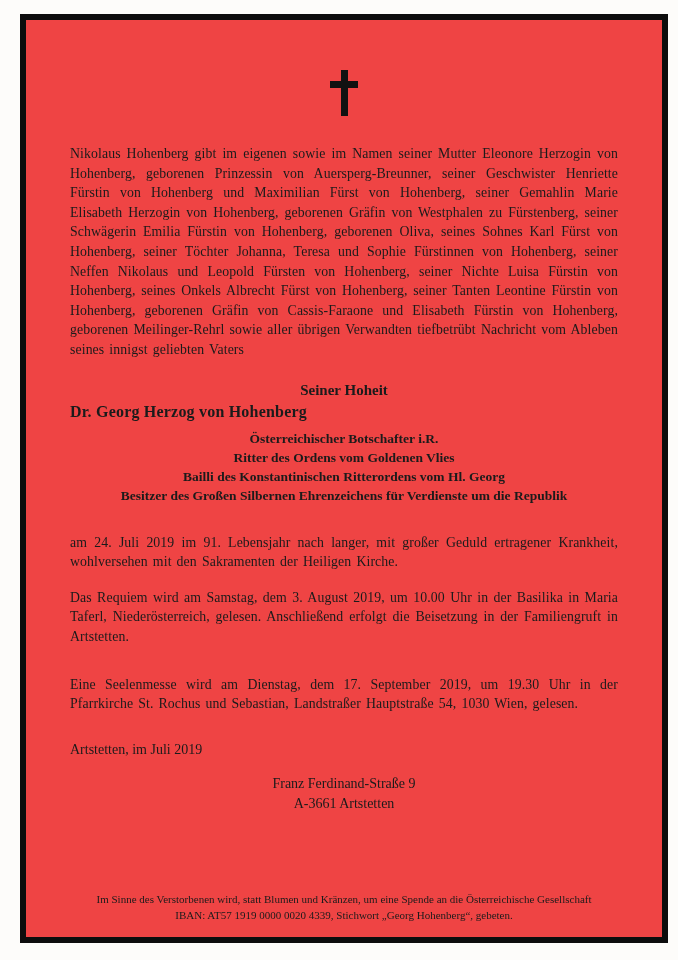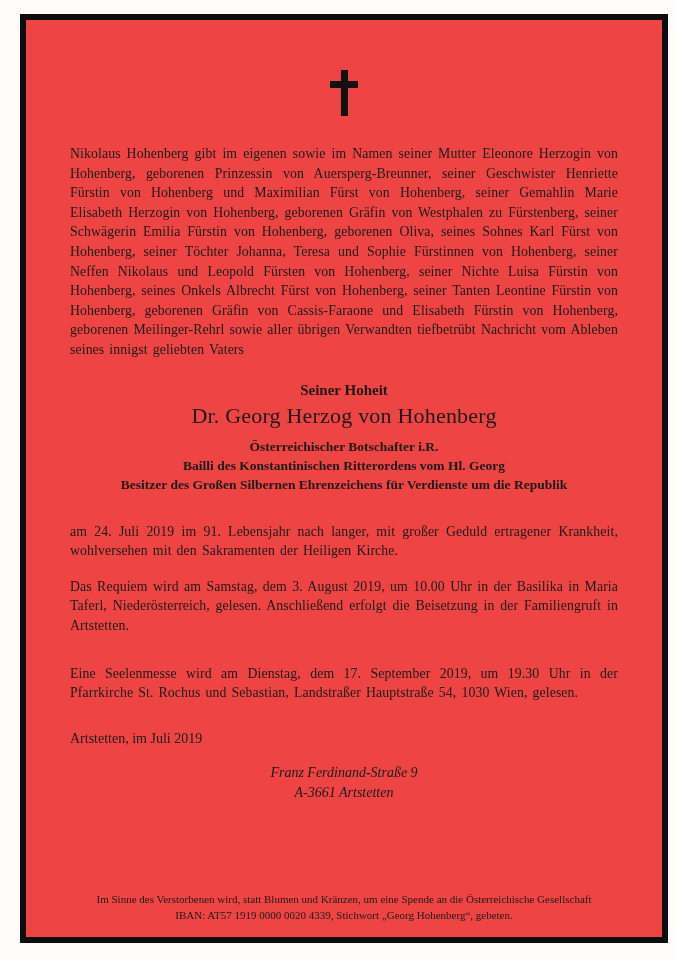--- a/index.html
+++ b/index.html
@@ -71,42 +71,40 @@
   .p-requiem { margin-top: 16px; }
   .p-mass    { margin-top: 28px; }
   .honorific {
     margin-top: 22px;
     text-align: center;
     font-weight: bold;
     font-size: 15px;
   }
   .deceased-name {
     margin: 4px 0 0 0;
-    text-align: center;
-    font-weight: normal;
-    font-size: 22px;
+    font-weight: bold;
+    font-size: 16px;
     letter-spacing: 0.2px;
   }
   .titles {
     margin-top: 8px;
     text-align: center;
     font-weight: bold;
     font-size: 13.5px;
     line-height: 19px;
   }
   .dateline {
     margin-top: 28px;
     font-size: 14px;
   }
   .address {
     margin-top: 16px;
     text-align: center;
     font-size: 14px;
     line-height: 20px;
-    font-style: italic;
   }
   .donation {
     position: absolute;
     left: 0;
     right: 0;
     bottom: 14px;
     text-align: center;
     font-size: 11px;
     line-height: 15.5px;
     padding: 0 6px;
@@ -124,20 +122,21 @@
     </div>
 
     <p class="para intro">Nikolaus Hohenberg gibt im eigenen sowie im Namen seiner Mutter Eleonore Herzogin von Hohenberg, geborenen Prinzessin von Auersperg-Breunner, seiner Geschwister Henriette Fürstin von Hohenberg und Maximilian Fürst von Hohenberg, seiner Gemahlin Marie Elisabeth Herzogin von Hohenberg, geborenen Gräfin von Westphalen zu Fürstenberg, seiner Schwägerin Emilia Fürstin von Hohenberg, geborenen Oliva, seines Sohnes Karl Fürst von Hohenberg, seiner Töchter Johanna, Teresa und Sophie Fürstinnen von Hohenberg, seiner Neffen Nikolaus und Leopold Fürsten von Hohenberg, seiner Nichte Luisa Fürstin von Hohenberg, seines Onkels Albrecht Fürst von Hohenberg, seiner Tanten Leontine Fürstin von Hohenberg, geborenen Gräfin von Cassis-Faraone und Elisabeth Fürstin von Hohenberg, geborenen Meilinger-Rehrl sowie aller übrigen Verwandten tiefbetrübt Nachricht vom Ableben seines innigst geliebten Vaters</p>
 
     <div class="honorific">Seiner Hoheit</div>
 
     <h1 class="deceased-name">Dr. Georg Herzog von Hohenberg</h1>
 
     <div class="titles">
       <div>Österreichischer Botschafter i.R.</div>
+      <div>Ritter des Ordens vom Goldenen Vlies</div>
       <div>Bailli des Konstantinischen Ritterordens vom Hl. Georg</div>
       <div>Besitzer des Großen Silbernen Ehrenzeichens für Verdienste um die Republik</div>
     </div>
 
     <p class="para p-death">am 24. Juli 2019 im 91. Lebensjahr nach langer, mit großer Geduld ertragener Krankheit, wohlversehen mit den Sakramenten der Heiligen Kirche.</p>
 
     <p class="para p-requiem">Das Requiem wird am Samstag, dem 3. August 2019, um 10.00 Uhr in der Basilika in Maria Taferl, Niederösterreich, gelesen. Anschließend erfolgt die Beisetzung in der Familiengruft in Artstetten.</p>
 
     <p class="para p-mass">Eine Seelenmesse wird am Dienstag, dem 17. September 2019, um 19.30 Uhr in der Pfarrkirche St. Rochus und Sebastian, Landstraßer Hauptstraße 54, 1030 Wien, gelesen.</p>
 

